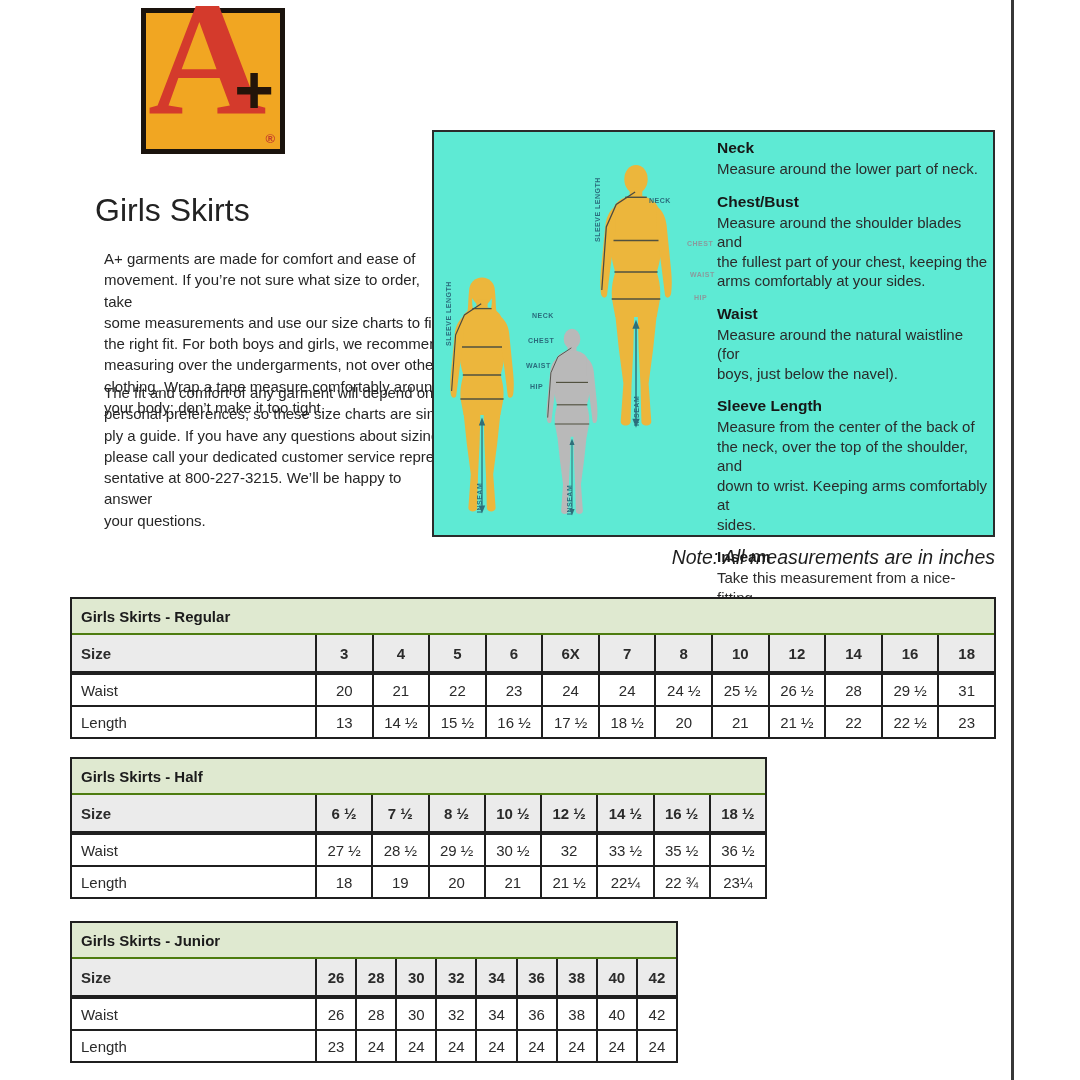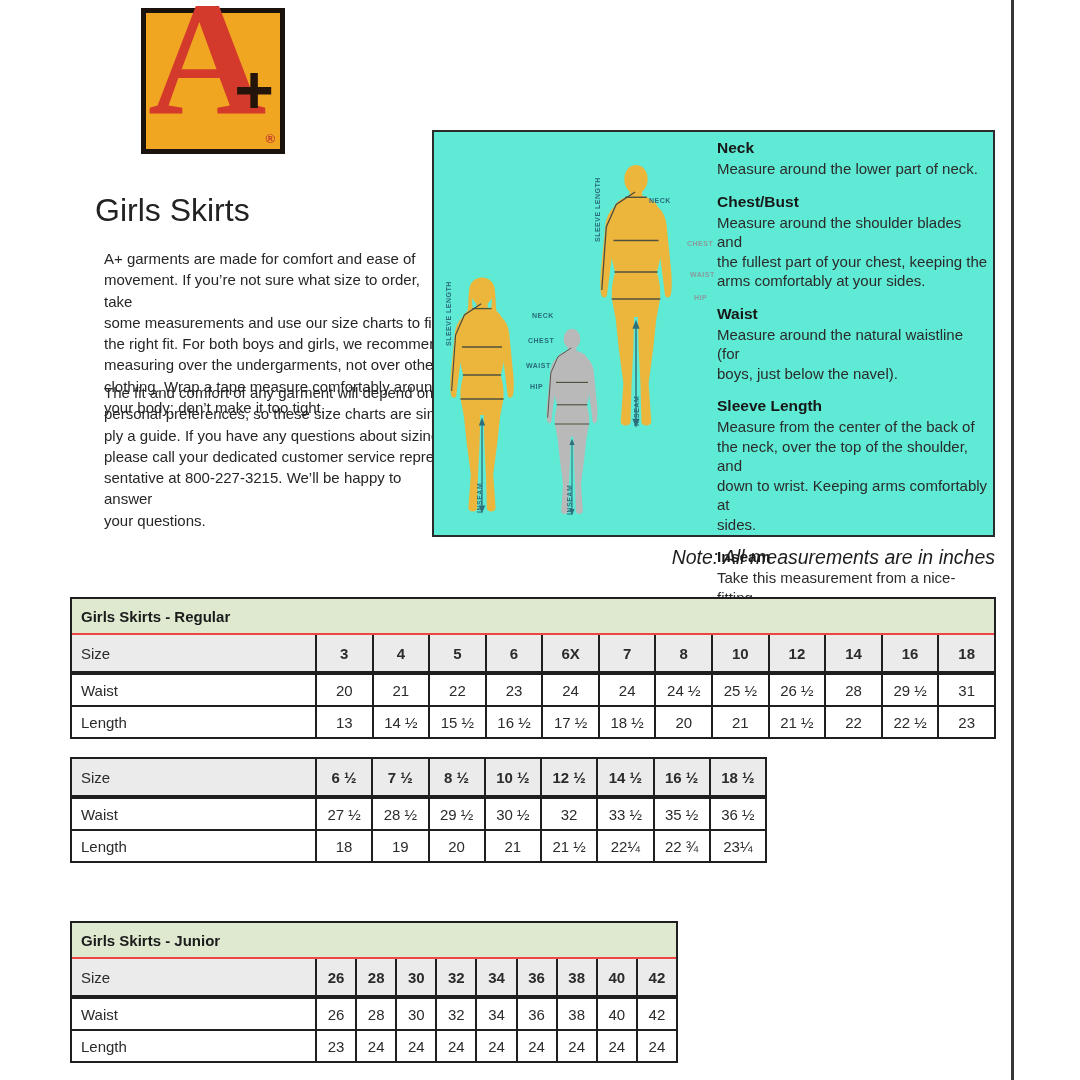--- a/index.html
+++ b/index.html
@@ -38,31 +38,31 @@
 
   
   .note{position:absolute;top:546px;left:500px;width:495px;text-align:right;font-style:italic;
         font-size:19.5px;color:#1d1d1d;}
 
   
   .size-table{position:absolute;border:2px solid #1f1f1f;background:#fff;box-sizing:border-box;}
   .tbl1{left:70px;top:597px;width:926px;}
   .tbl2{left:70px;top:757px;width:697px;}
   .tbl3{left:70px;top:921px;width:608px;}
-  .t-title{height:36px;background:#dfe9d0;border-bottom:2px solid #ef4444;display:flex;align-items:center;
+  .t-title{height:36px;background:#dfe9d0;border-bottom:2px solid #4d7c0f;display:flex;align-items:center;
            padding-left:9px;font-weight:bold;font-size:15px;color:#1b1b1b;box-sizing:border-box;}
   .t-row{display:flex;align-items:stretch;box-sizing:border-box;}
   .t-sizes{height:40px;background:#ebebeb;border-bottom:4px solid #1f1f1f;font-weight:bold;}
   .t-data{height:32px;border-bottom:2px solid #1f1f1f;}
   .t-last{border-bottom:none;height:30px;}
   .t-cell{display:flex;align-items:center;justify-content:center;font-size:15px;
           border-left:2px solid #1f1f1f;box-sizing:border-box;}
   .t-val{flex:1;}
   .t-label{width:243px;flex:none;justify-content:flex-start;padding-left:9px;border-left:none;}
-  .t-sizes .t-label{font-weight:normal;}
+  .t-sizes .t-label{font-weight:bold;}
   .t-data .t-label{font-weight:400;}
 
   
   .page-edge{position:absolute;left:1011px;top:0;width:3px;height:1080px;background:#383838;}
 </style>
 </head>
 <body>
 
 <div class="page">
 
@@ -233,20 +233,21 @@
         <div class="t-cell t-val">18 ½</div>
         <div class="t-cell t-val">20</div>
         <div class="t-cell t-val">21</div>
         <div class="t-cell t-val">21 ½</div>
         <div class="t-cell t-val">22</div>
         <div class="t-cell t-val">22 ½</div>
         <div class="t-cell t-val">23</div>
       </div>
     </div>
   <div class="size-table tbl2">
+      <div class="t-title">Girls Skirts - Half</div>
       <div class="t-row t-sizes">
         <div class="t-cell t-label">Size</div>
         <div class="t-cell t-val">6 ½</div>
         <div class="t-cell t-val">7 ½</div>
         <div class="t-cell t-val">8 ½</div>
         <div class="t-cell t-val">10 ½</div>
         <div class="t-cell t-val">12 ½</div>
         <div class="t-cell t-val">14 ½</div>
         <div class="t-cell t-val">16 ½</div>
         <div class="t-cell t-val">18 ½</div>

